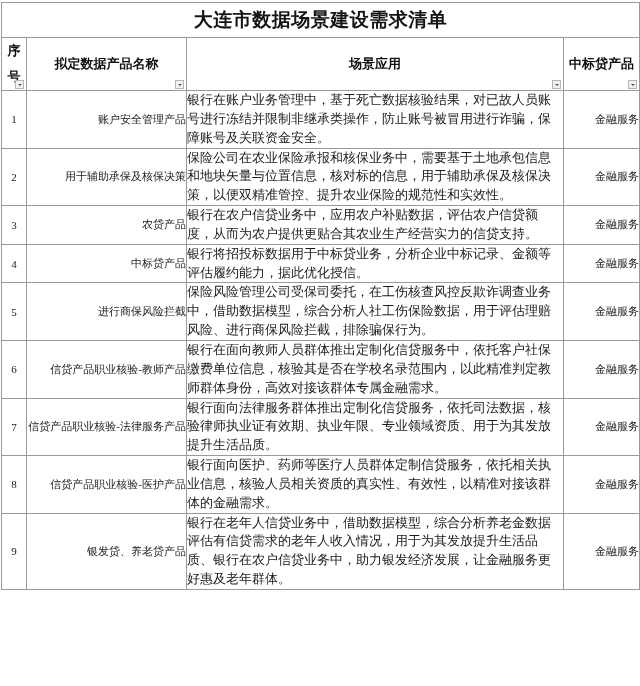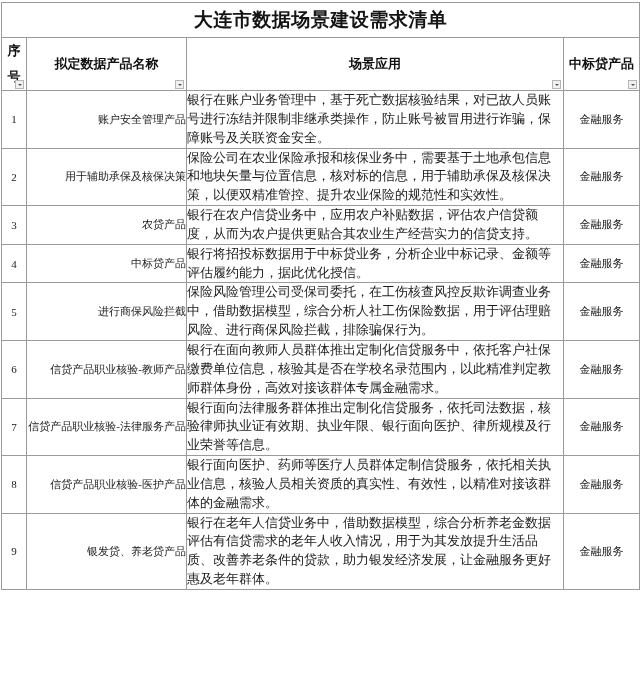--- a/index.html
+++ b/index.html
@@ -95,21 +95,21 @@
   }
   .c-desc {
     text-align: left;
     font-size: 13px;
     line-height: 1.45;
     padding: 5px 6px 5px 7px;
     color: #1a1a1a;
     vertical-align: top;
   }
   .c-field {
-    text-align: center;
+    text-align: right;
     font-size: 11px;
     color: #1a1a1a;
   }
   .col-idx  { width: 25px; }
   .col-name { width: 160px; }
   .col-desc { width: 377px; }
   .col-field{ width: 76px; }
 </style>
 </head>
 <body>
@@ -185,30 +185,30 @@
         </tr>
         <tr>
           <td class="c-idx">6</td>
           <td class="c-name">信贷产品职业核验-教师产品</td>
           <td class="c-desc">银行在面向教师人员群体推出定制化信贷服务中，依托客户社保缴费单位信息，核验其是否在学校名录范围内，以此精准判定教师群体身份，高效对接该群体专属金融需求。</td>
           <td class="c-field">金融服务</td>
         </tr>
         <tr>
           <td class="c-idx">7</td>
           <td class="c-name">信贷产品职业核验-法律服务产品</td>
-          <td class="c-desc">银行面向法律服务群体推出定制化信贷服务，依托司法数据，核验律师执业证有效期、执业年限、银行面向医护、律所规模及行业荣誉等信息。</td>
+          <td class="c-desc">银行面向法律服务群体推出定制化信贷服务，依托司法数据，核验律师执业证有效期、执业年限、专业领域资质、用于为其发放提升生活品质。</td>
           <td class="c-field">金融服务</td>
         </tr>
         <tr>
           <td class="c-idx">8</td>
           <td class="c-name">信贷产品职业核验-医护产品</td>
           <td class="c-desc">银行面向医护、药师等医疗人员群体定制信贷服务，依托相关执业信息，核验人员相关资质的真实性、有效性，以精准对接该群体的金融需求。</td>
           <td class="c-field">金融服务</td>
         </tr>
         <tr>
           <td class="c-idx">9</td>
           <td class="c-name">银发贷、养老贷产品</td>
-          <td class="c-desc">银行在老年人信贷业务中，借助数据模型，综合分析养老金数据评估有信贷需求的老年人收入情况，用于为其发放提升生活品质、改善养老条件的贷款，助力银发经济发展，让金融服务更好惠及老年群体。</td>
+          <td class="c-desc">银行在老年人信贷业务中，借助数据模型，综合分析养老金数据评估有信贷需求的老年人收入情况，用于为其发放提升生活品质、银行在农户信贷业务中，助力银发经济发展，让金融服务更好惠及老年群体。</td>
           <td class="c-field">金融服务</td>
         </tr>
       </tbody>
   </table>
 </div>
 
 </body></html>

